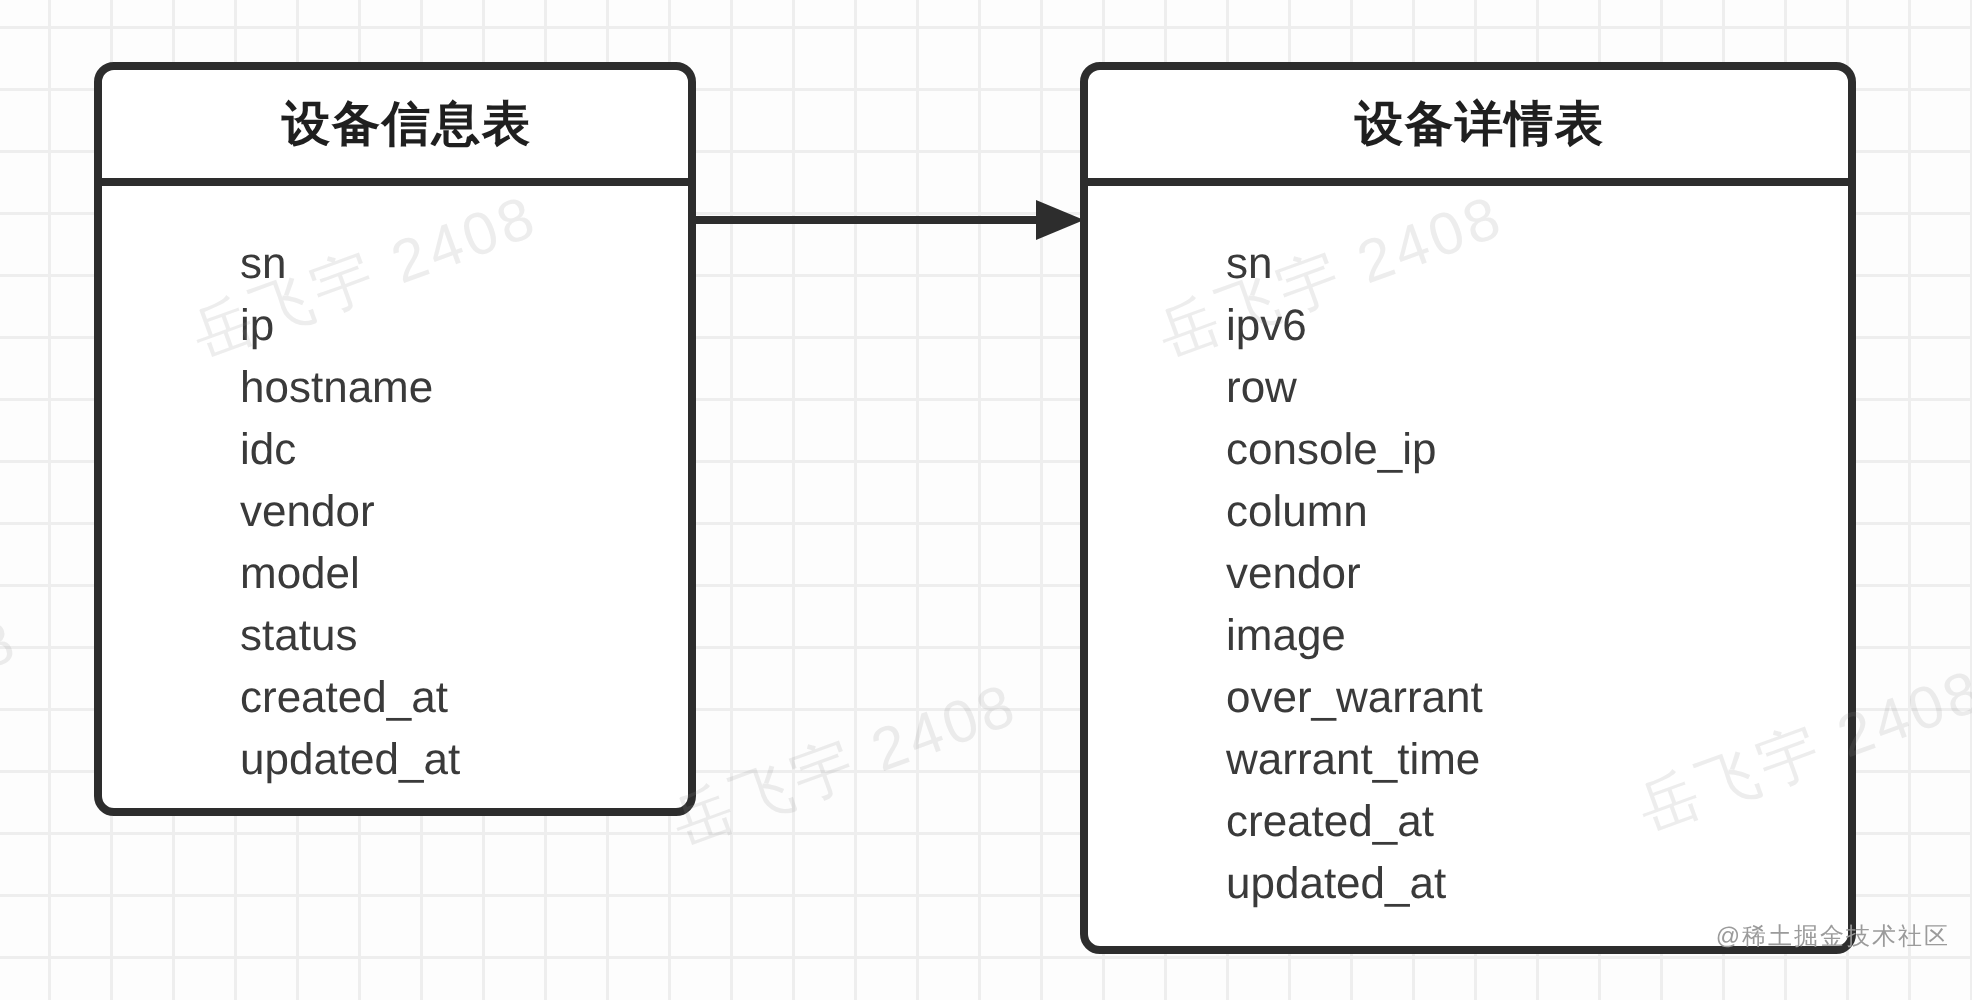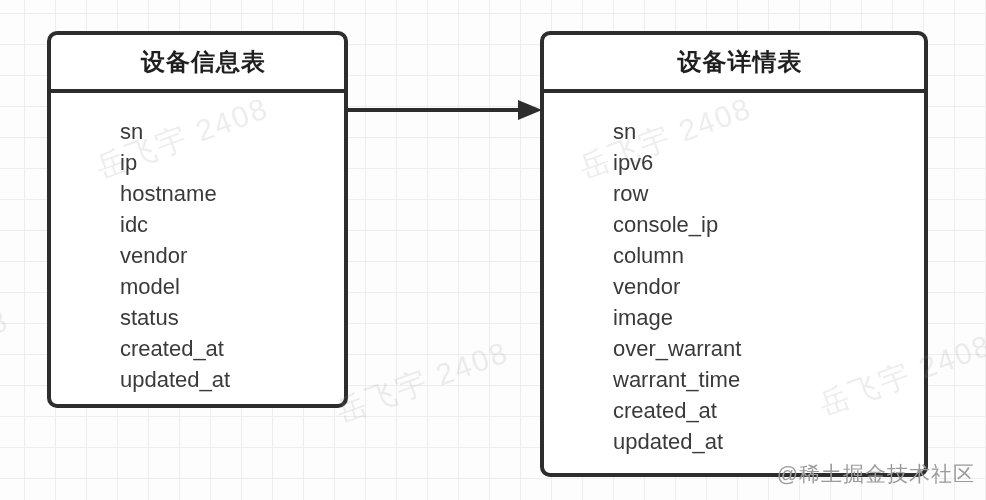--- a/index.html
+++ b/index.html
@@ -86,21 +86,21 @@
     top: 95px;
     z-index: 2;
   }
 
   
   .credit {
     position: absolute;
     right: 11px;
     top: 460px;
     z-index: 4;
-    font-size: 21px;
+    font-size: 12px;
     color: #9b9b9b;
     letter-spacing: 1px;
   }
 </style>
 </head>
 <body>
 
 <div class="canvas">
 
   <div class="wm-layer">

